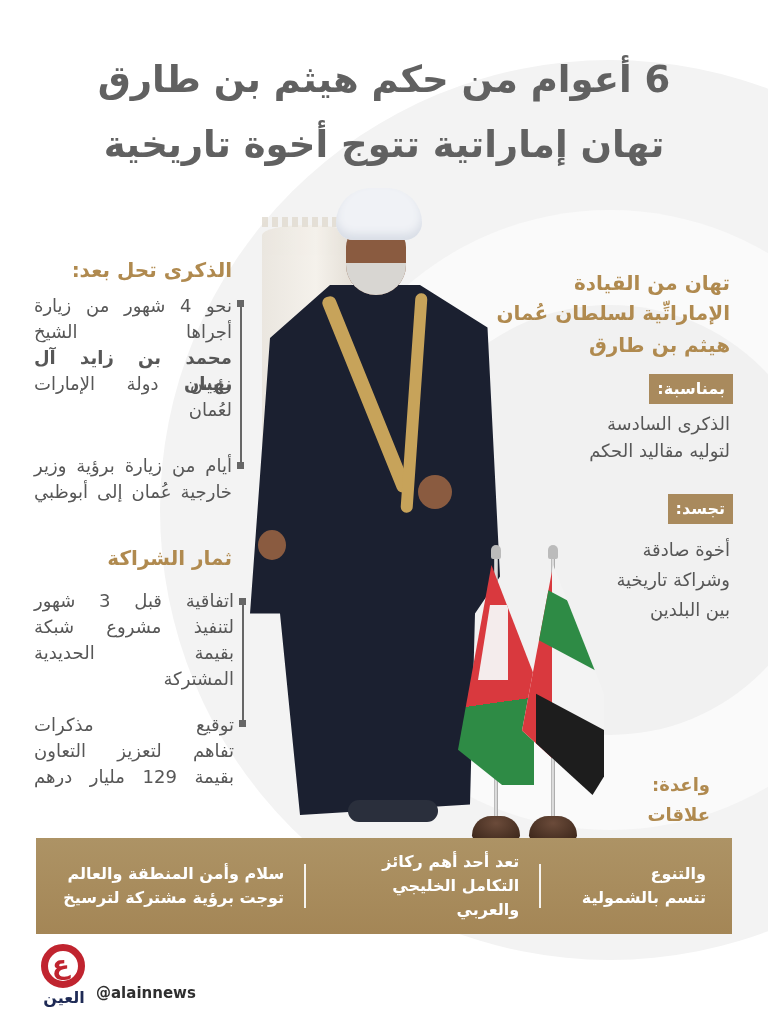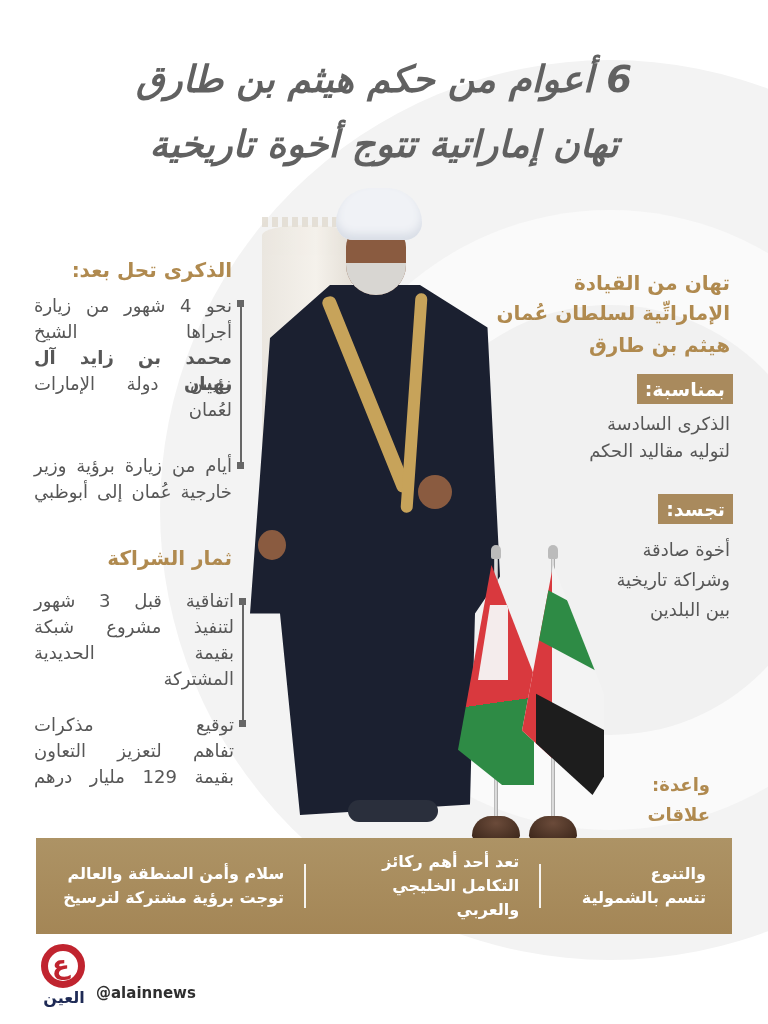--- a/index.html
+++ b/index.html
@@ -4,21 +4,21 @@
 <style>
   * { box-sizing: border-box; margin: 0; padding: 0; }
   html, body { width: 768px; height: 1024px; overflow: hidden; background: #ffffff; }
   body { position: relative; font-family: "DejaVu Sans", sans-serif; direction: rtl; color: #555; }
 
   .bg-arc { position: absolute; border-radius: 50%; }
   .arc1 { width: 900px; height: 900px; left: 160px; top: 60px; background: #f3f3f3; }
   .arc2 { width: 620px; height: 620px; left: 300px; top: 210px; background: #fafafa; }
   .arc3 { width: 430px; height: 430px; left: 395px; top: 305px; background: #f1f1f1; }
 
-  .title { position: absolute; left: 60px; width: 648px; text-align: center; font-weight: bold; color: #616161; font-size: 37px; line-height: 60px; font-style: italic; }
+  .title { position: absolute; left: 60px; width: 648px; text-align: center; font-weight: bold; color: #616161; font-size: 37px; line-height: 60px; }
   .title.l1 { top: 50px; }
   .title.l2 { top: 115px; }
 
   
   .tower { position: absolute; left: 262px; top: 225px; width: 90px; height: 220px; background: linear-gradient(90deg,#e9e4dc,#f5f1ea 60%,#e2dcd2); border-radius: 45px 45px 0 0 / 10px 10px 0 0; opacity: 0.85; }
   .tower .crenel { position: absolute; top: -8px; left: 0; width: 90px; height: 10px; background: repeating-linear-gradient(90deg,#e2dcd2 0 6px,transparent 6px 10px); }
 
   
   .figure { position: absolute; left: 250px; top: 185px; width: 250px; height: 650px; }
   .turban { position: absolute; left: 86px; top: 3px; width: 86px; height: 52px; background: #f0f2f6; border-radius: 40px 40px 20px 20px; box-shadow: inset 0 -6px 8px #d8dde6; }
@@ -42,21 +42,21 @@
 
   
   .sec-head { position: absolute; color: #b08a4f; font-weight: bold; font-size: 20px; text-align: right; }
   .bullet-line { position: absolute; width: 2px; background: #666; }
   .bullet-sq { position: absolute; width: 7px; height: 7px; background: #666; }
   .ltext { position: absolute; font-size: 18px; line-height: 26px; color: #575757; text-align: justify; text-align-last: justify; }
   .ltext.bold { font-weight: bold; }
 
   
   .rhead { position: absolute; right: 38px; width: 240px; color: #b08a4f; font-weight: bold; font-size: 20px; line-height: 30px; text-align: right; }
-  .gold-label { position: absolute; right: 35px; background: #a98a5d; color: #fff; font-weight: bold; font-size: 19px; padding: 2px 8px; line-height: 26px; }
+  .gold-label { position: absolute; right: 35px; background: #a98a5d; color: #fff; font-weight: bold; font-size: 16px; padding: 2px 8px; line-height: 26px; }
   .rtext { position: absolute; right: 38px; width: 190px; font-size: 18px; line-height: 27px; color: #575757; text-align: right; }
 
   .relations { position: absolute; right: 58px; top: 770px; width: 110px; color: #b08a4f; font-weight: bold; font-size: 18px; line-height: 30px; text-align: right; }
 
   
   .band { position: absolute; left: 36px; top: 838px; width: 696px; height: 96px; background: linear-gradient(180deg,#ad9365,#a48656); display: flex; flex-direction: row; align-items: center; padding: 0 26px; }
   .band-item { color: #fff; font-size: 16px; line-height: 24px; text-align: right; font-weight: bold; }
   .band-sep { width: 2px; height: 44px; background: #fff; margin: 0 20px; opacity: 0.9; }
 
   

